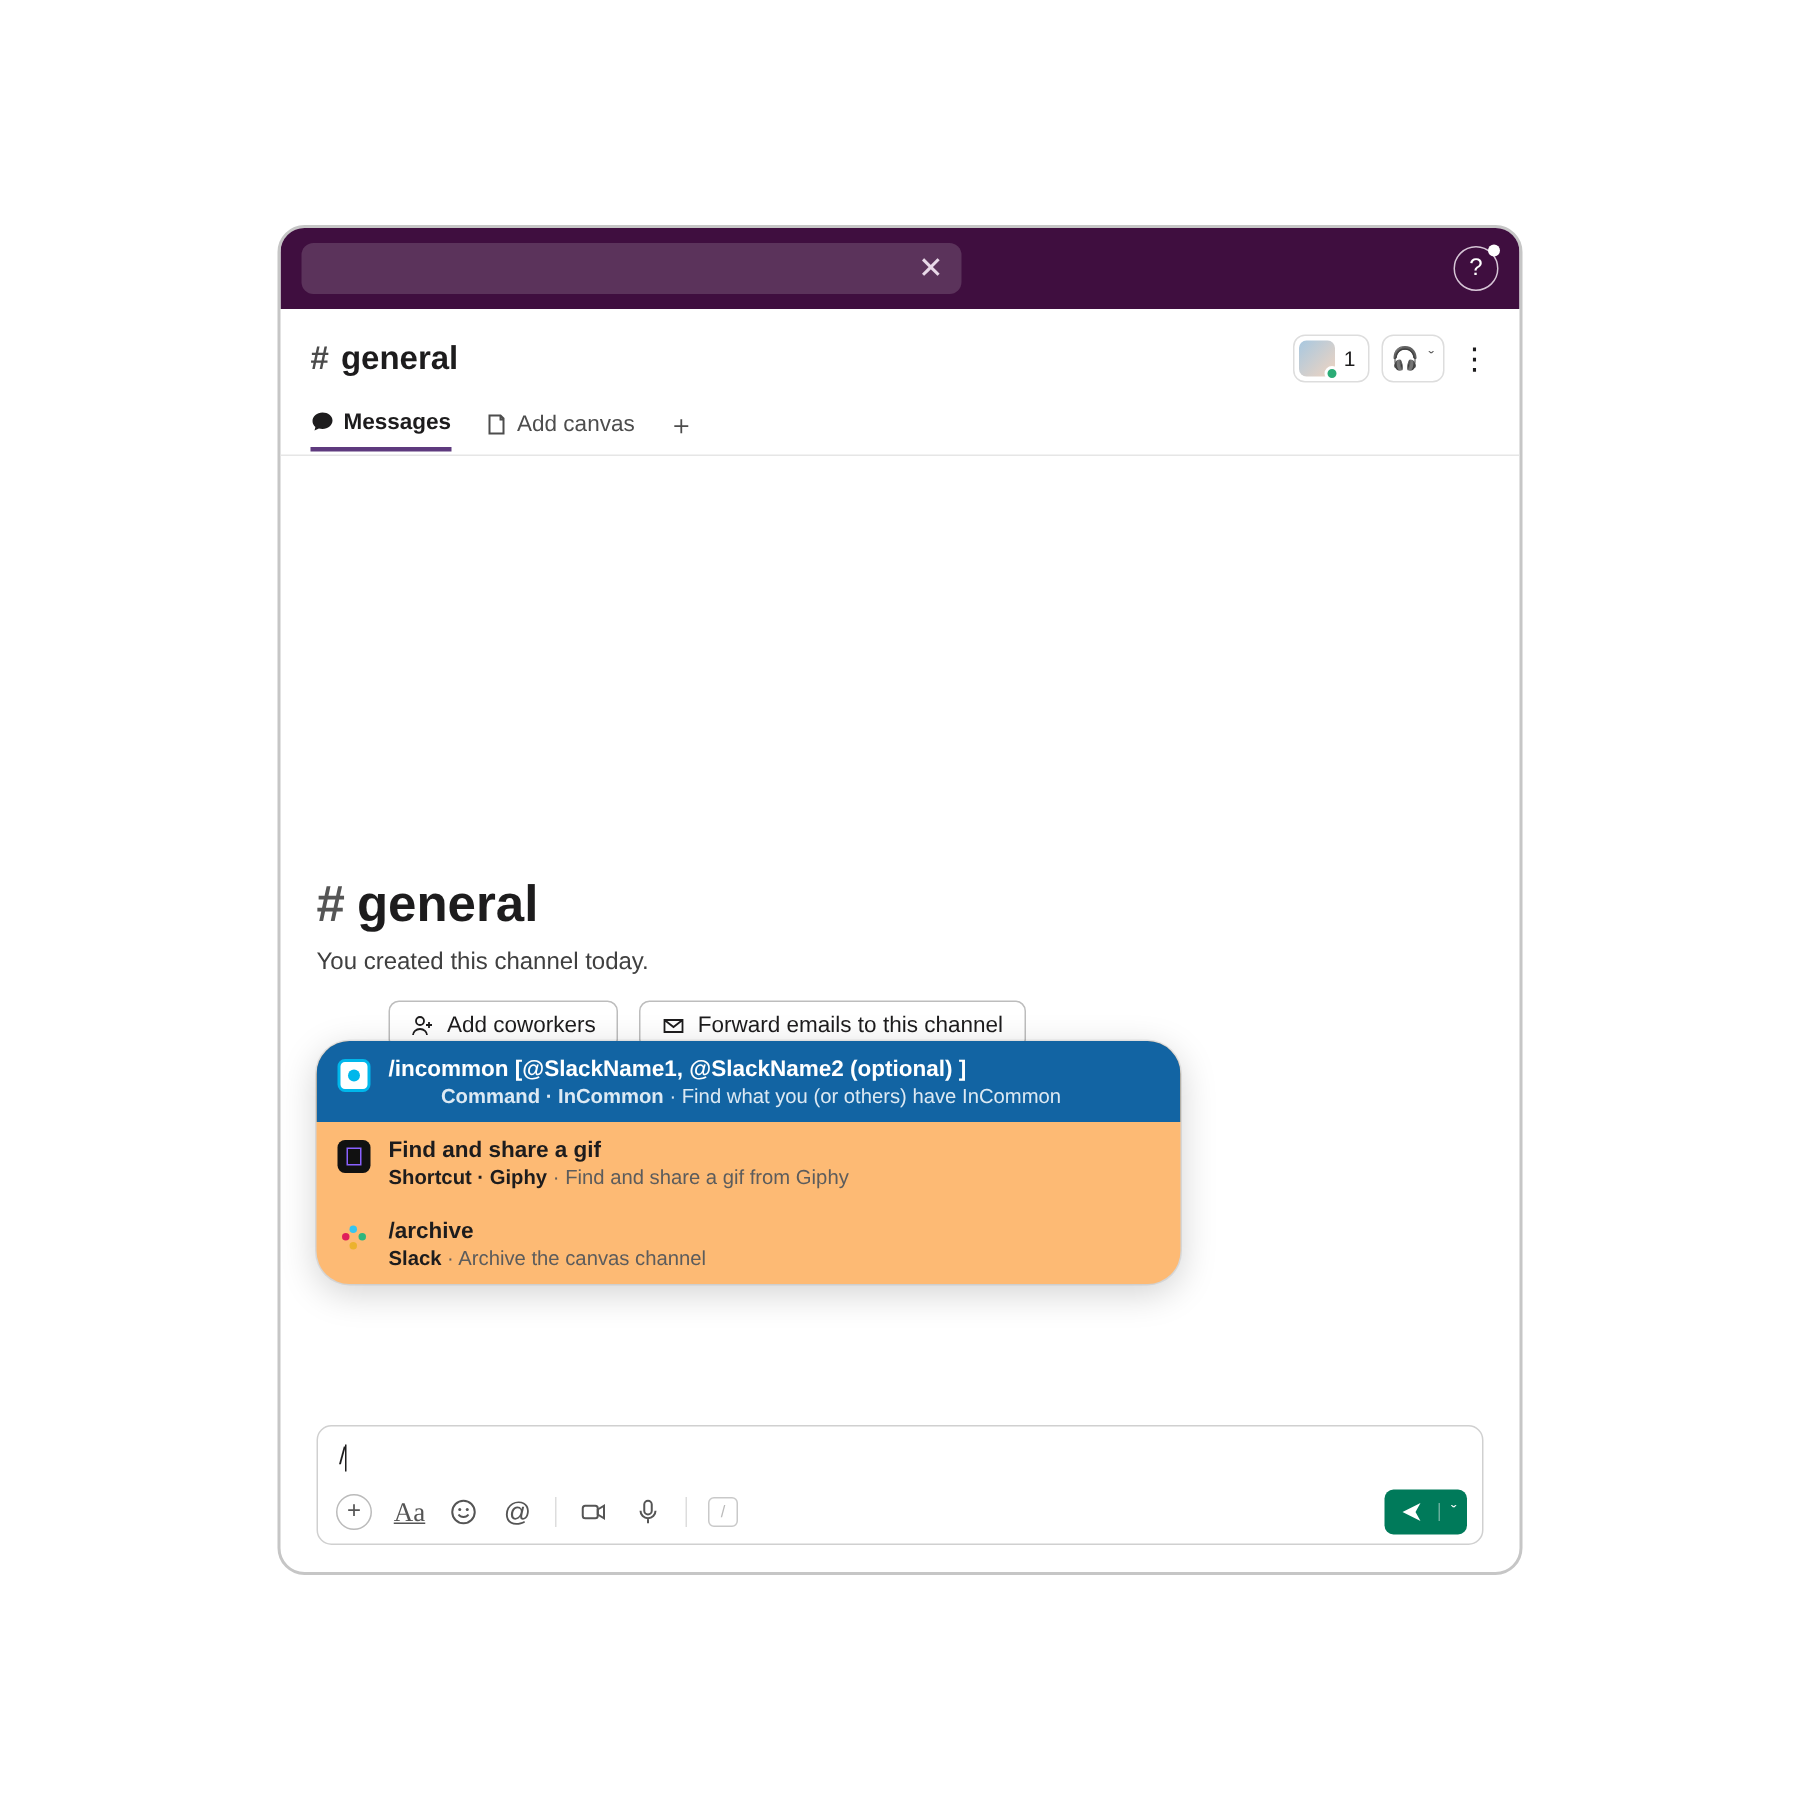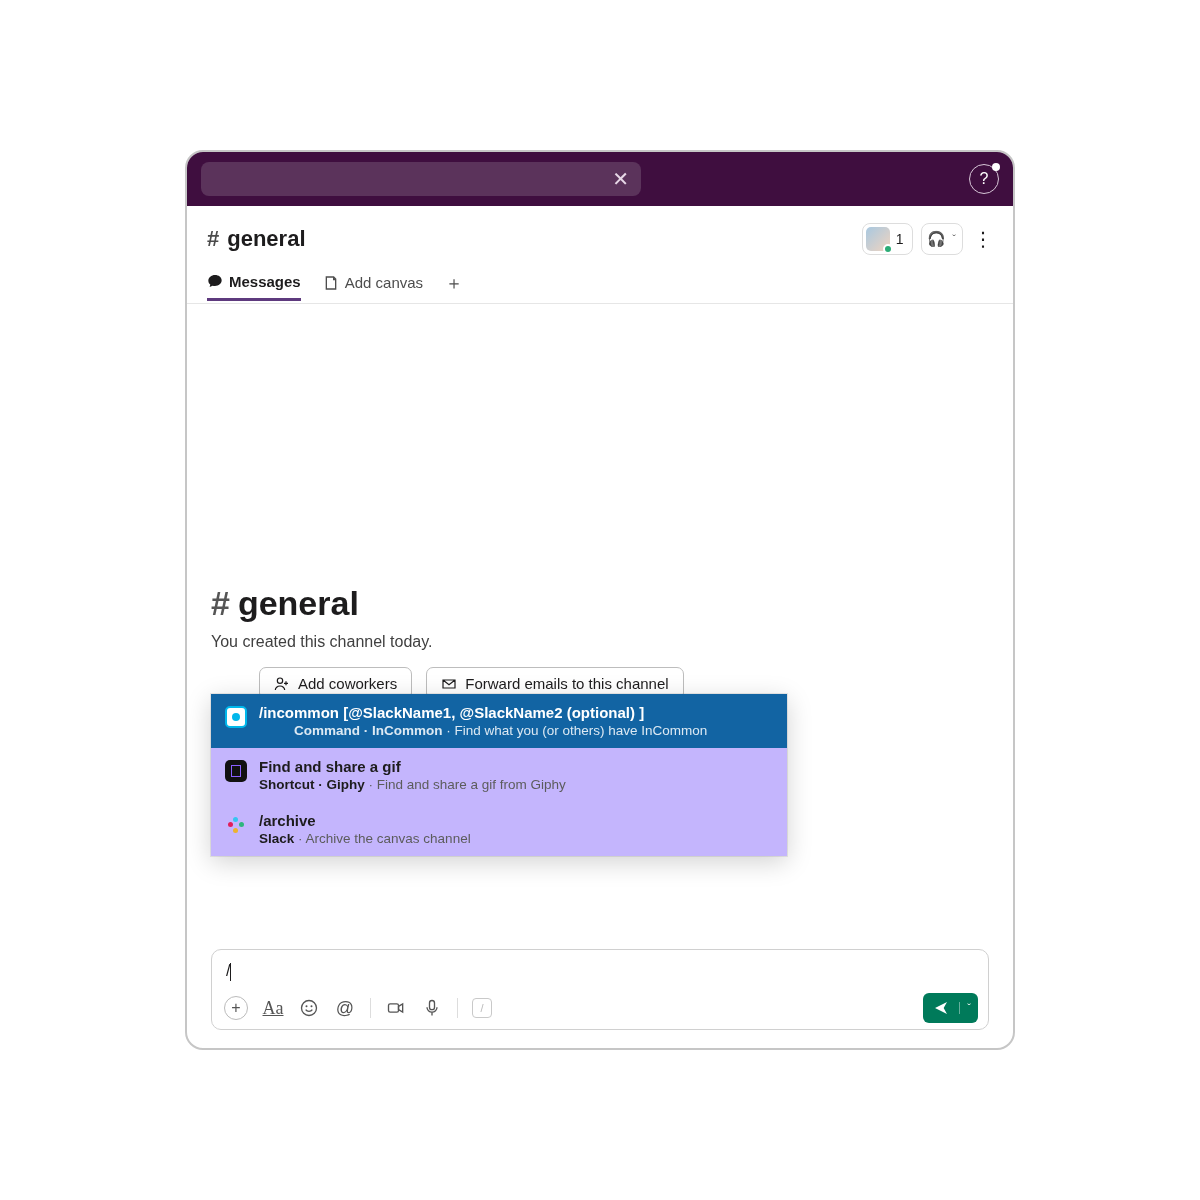--- a/index.html
+++ b/index.html
@@ -167,22 +167,22 @@
     color: #1d1c1d;
     display: flex; align-items: center; gap: 8px;
     cursor: pointer;
     white-space: nowrap;
   }
   .command-menu {
     position: absolute;
     left: 24px;
     top: 390px;
     width: 576px;
-    background: #c4b5fd;
-    border-radius: 0;
+    background: #fdba74;
+    border-radius: 22px;
     box-shadow: 0 0 0 1px rgba(0,0,0,0.08), 0 6px 24px rgba(0,0,0,0.18);
     overflow: hidden;
     z-index: 20;
   }
   .cmd-item {
     display: flex;
     align-items: flex-start;
     gap: 12px;
     padding: 10px 14px;
     cursor: pointer;

